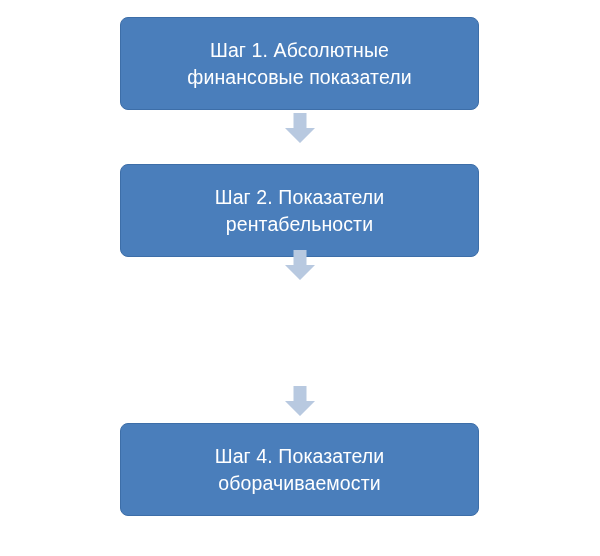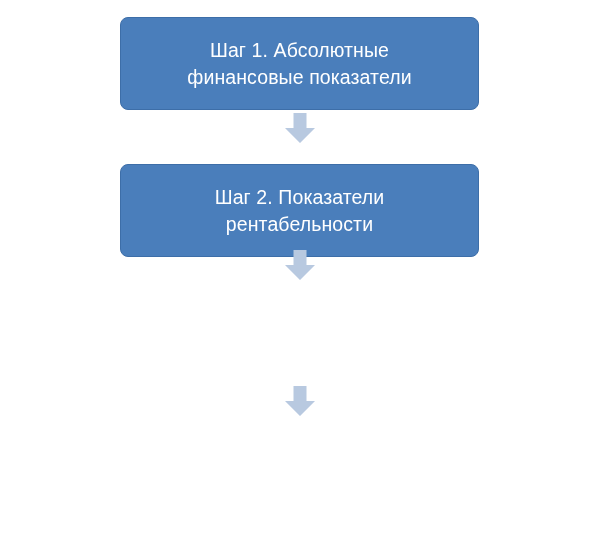--- a/index.html
+++ b/index.html
@@ -98,14 +98,18 @@
     </svg>
   </div>
 
 
   <div class="connector-arrow arrow-3">
     <svg viewBox="0 0 30 30" xmlns="http://www.w3.org/2000/svg" aria-hidden="true">
       <polygon points="8.5,0 21.5,0 21.5,15 30,15 15,30 0,15 8.5,15" fill="#b8c9e0"></polygon>
     </svg>
   </div>
 
+  <div class="step-box step-4">
+    <span class="step-label">Шаг 4. Показатели
+оборачиваемости</span>
+  </div>
 
 </div>
 
 </body></html>

